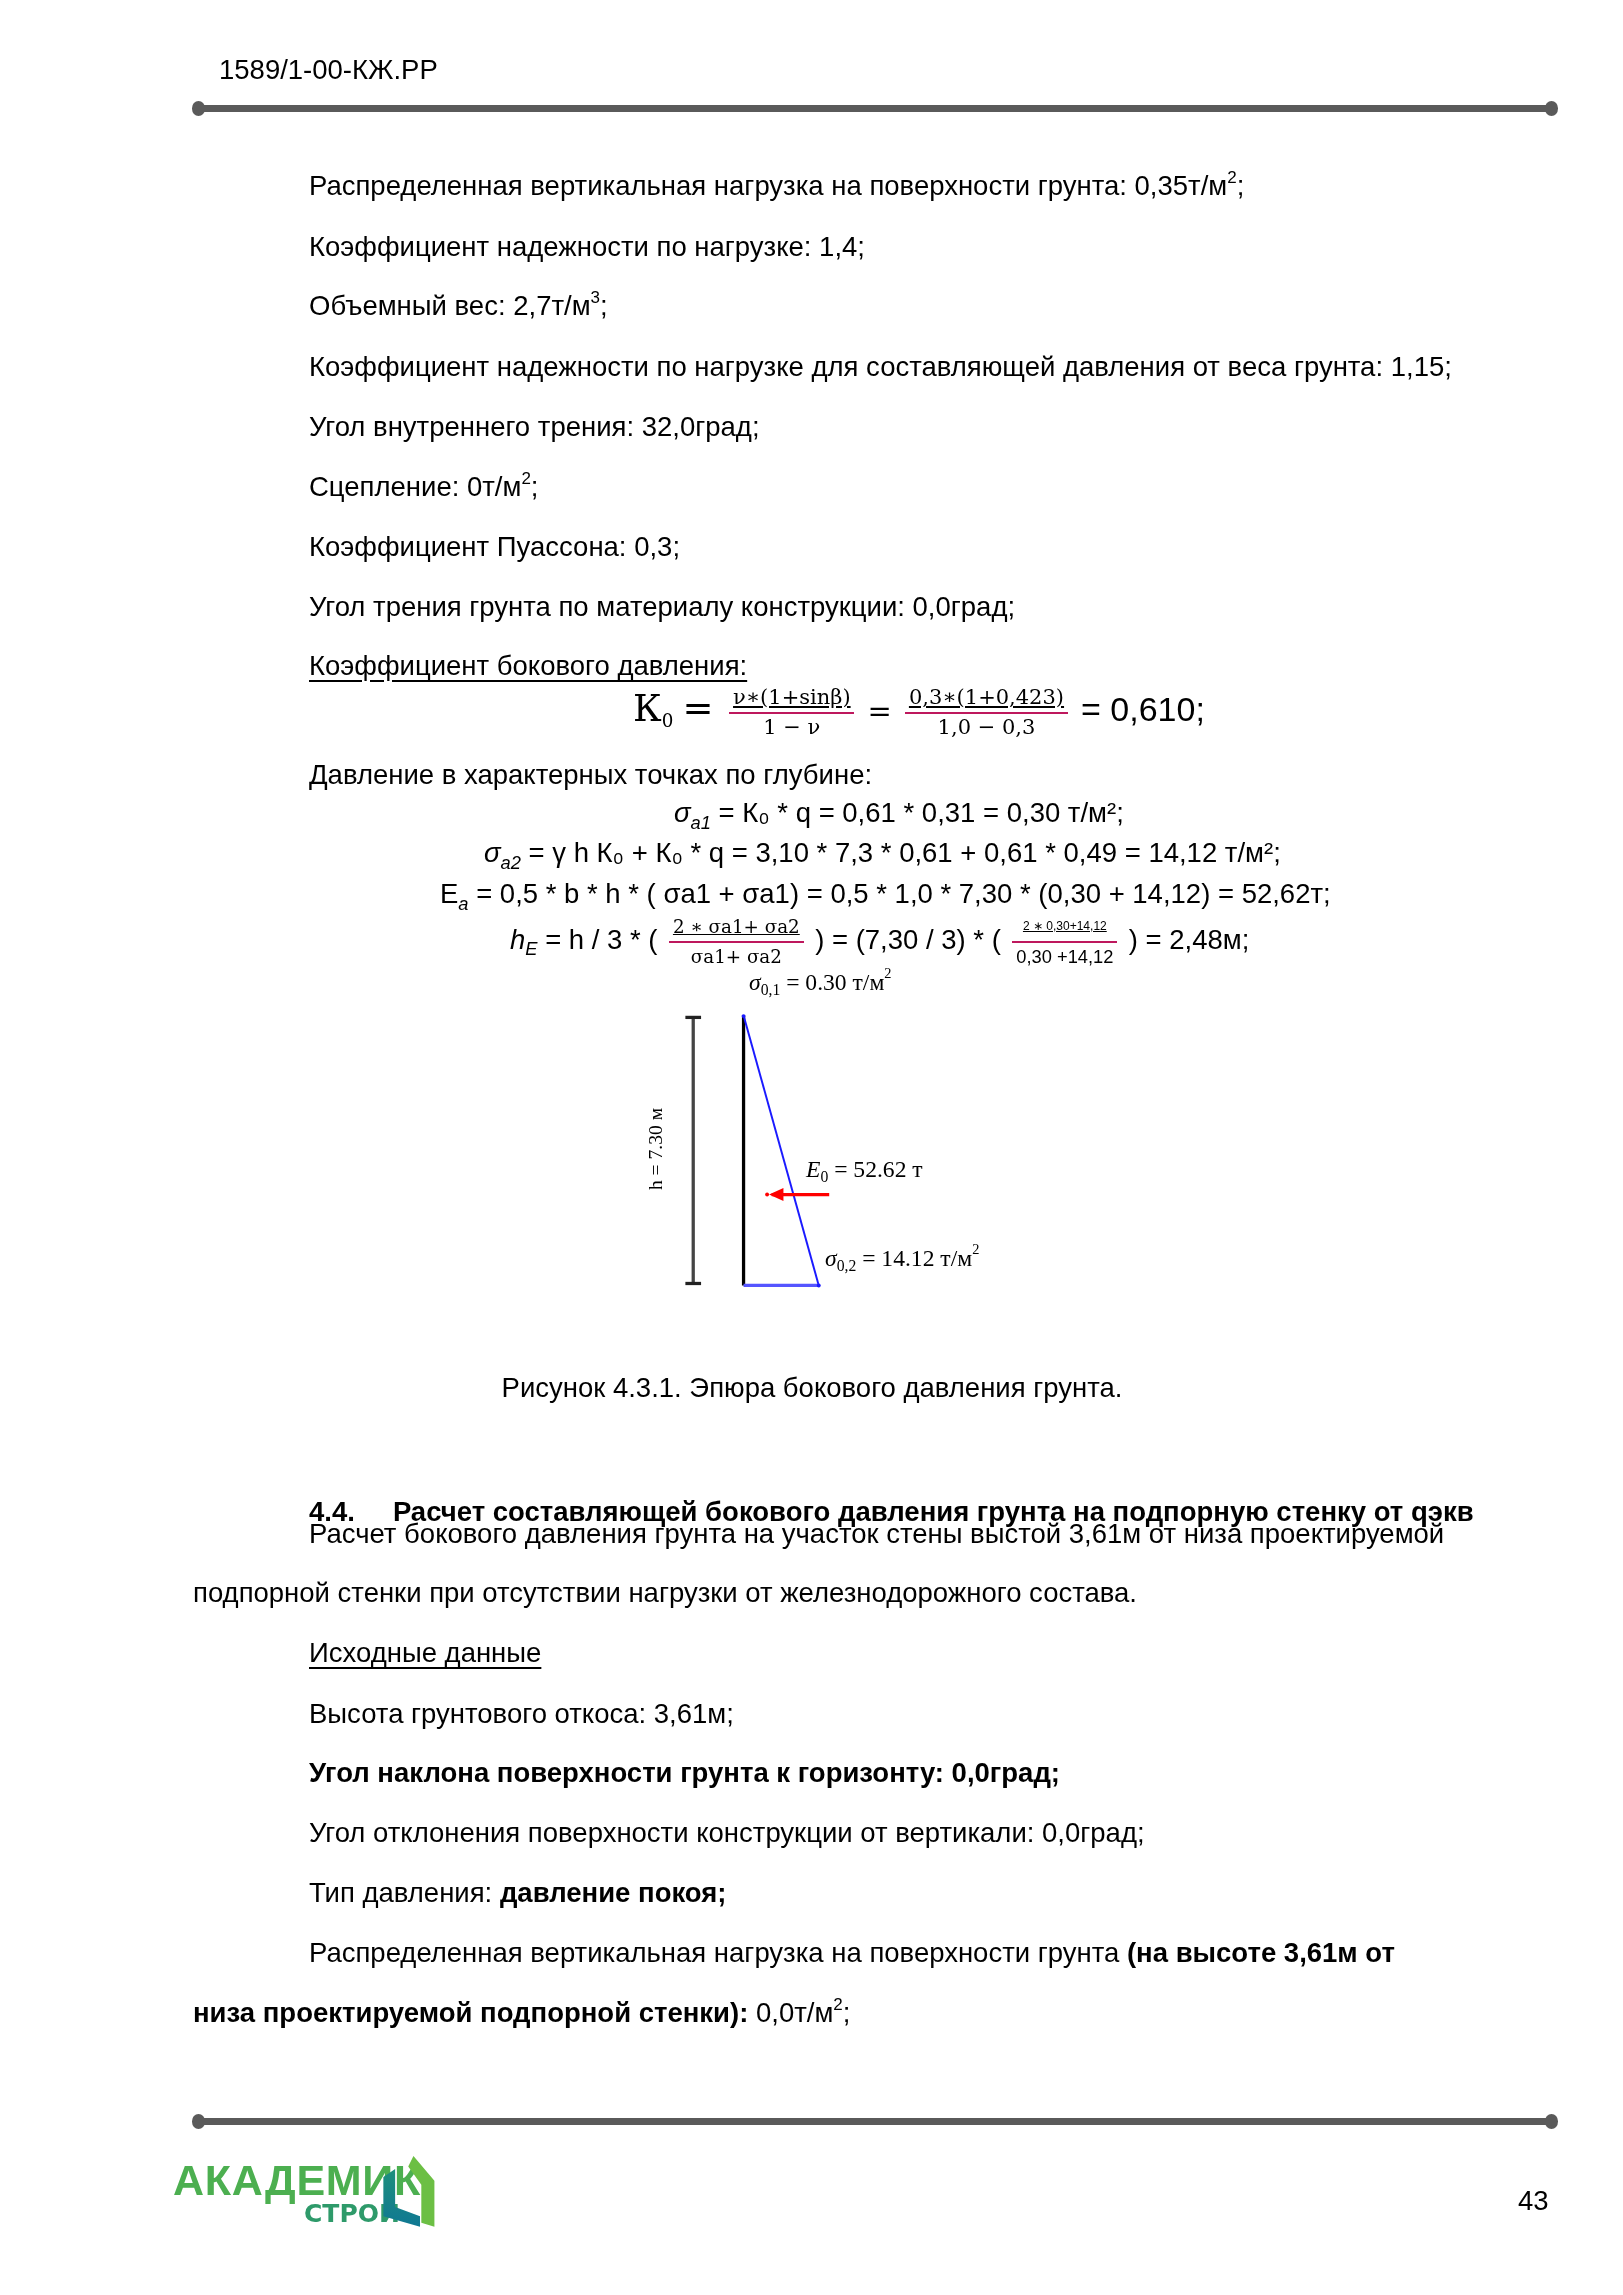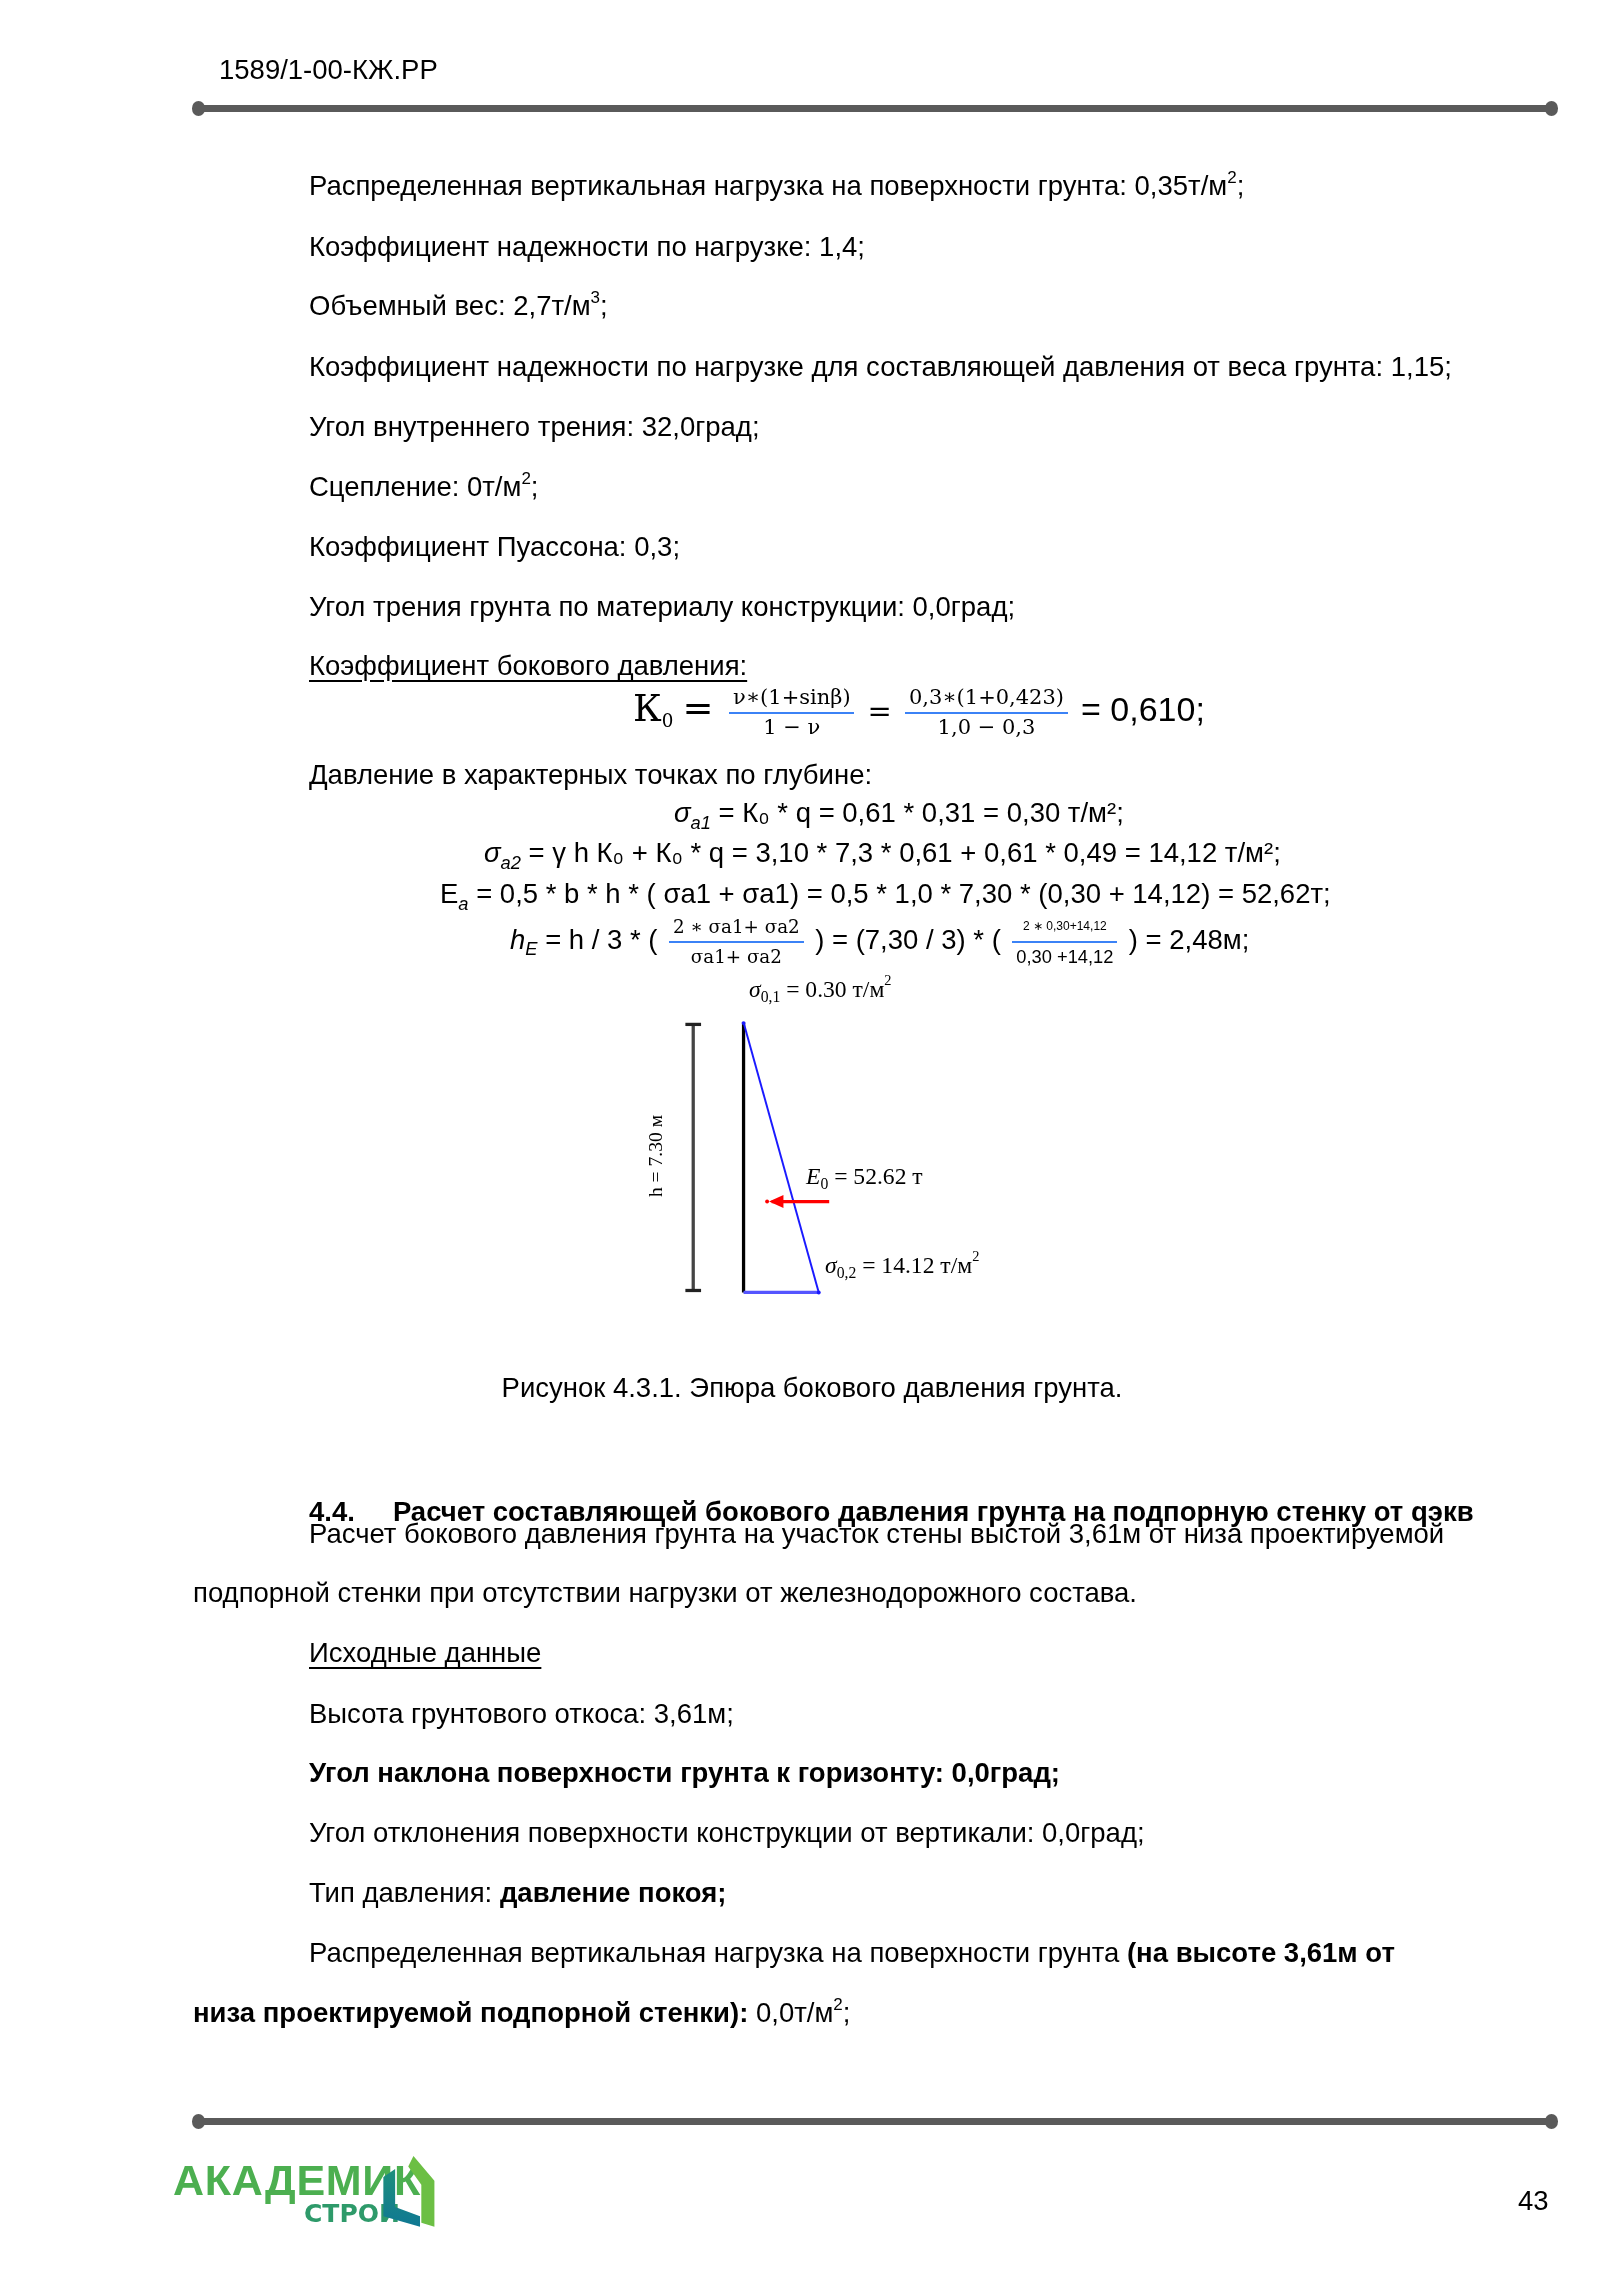--- a/index.html
+++ b/index.html
@@ -23,25 +23,25 @@
   .line { position: absolute; font-size: 27.5px; white-space: nowrap; }
   .ind { left: 309px; }
   .full { left: 193px; }
   sup { font-size: 17px; vertical-align: 11.8px; line-height: 0; }
   .u { text-decoration: underline; text-underline-offset: 5.2px; }
   .b { font-weight: bold; }
 
   .math { font-family: "DejaVu Serif", serif; position: absolute; white-space: nowrap; font-size: 29px; }
   .frac { display: inline-block; vertical-align: middle; text-align: center; margin: 0 3.9px; }
   .frac .num, .frac .den { display: block; font-size: 21px; padding: 0 3.9px; line-height: 27.5px; }
-  .frac .num { border-bottom: 2px solid #3b82f6; }
+  .frac .num { border-bottom: 2px solid #be185d; text-decoration: underline; }
   .sub { font-size: 18.3px; vertical-align: -6.5px; font-style: italic; }
   .it { font-style: italic; }
 
-  .figure { position: absolute; left: 654px; top: 968px; width: 523px; height: 393px; margin-top: 7px; }
+  .figure { position: absolute; left: 654px; top: 968px; width: 523px; height: 393px; }
   .fig-label { position: absolute; font-family: "Liberation Serif", "DejaVu Serif", serif; font-size: 23.6px; white-space: nowrap; }
   .caption { left: 0; right: 0; top: 1372px; text-align: center; font-size: 27.5px; position: absolute; }
 
   .logo { position: absolute; left: 173px; top: 2156px; width: 275px; height: 79px; }
   .logo-main { position: absolute; left: 0; top: 0; font-size: 43px; font-weight: bold; color: #4caf50; letter-spacing: 0.7px; font-family: Liberation Sans, sans-serif; }
   .logo-sub { position: absolute; left: 131px; top: 43px; font-size: 25px; font-weight: bold; color: #2e9a6a; font-family: "DejaVu Sans", sans-serif; }
   .page-num { position: absolute; left: 1518px; top: 2185px; font-size: 27.5px; }
 </style>
 </head>
 <body>

